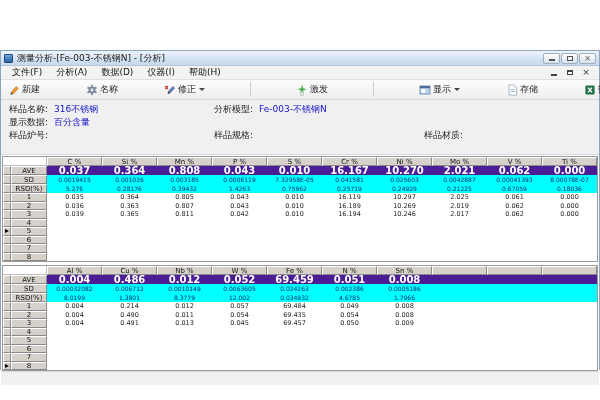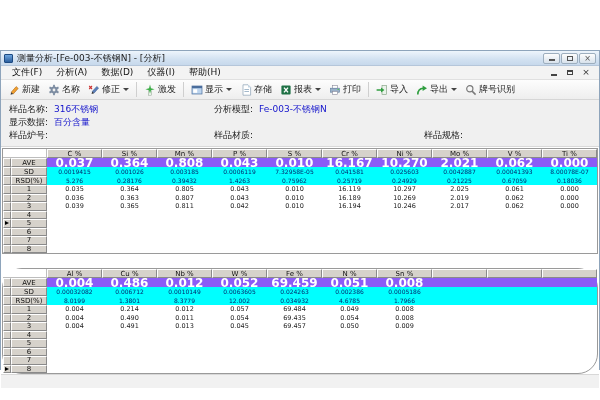--- a/index.html
+++ b/index.html
@@ -30,60 +30,60 @@
              display:flex; align-items:center; padding:0 4px; }
   .menu-item { font-size:9px; color:#111; padding:0 7px; cursor:default; }
   .mdi-controls { margin-left:auto; display:flex; align-items:center; gap:6px; padding-right:4px; }
   .mdi-btn { display:flex; align-items:center; justify-content:center; width:10px; height:10px; }
   .mdi-min { width:6px; height:2px; background:#444; margin-top:5px; }
   .mdi-restore { width:6px; height:5px; border:1px solid #444; border-top-width:2px; }
   .mdi-close { font-size:9px; color:#333; line-height:9px; }
 
   
   .toolbar { height:20px; flex:0 0 20px; background:linear-gradient(#fdfdfd,#eeeeee);
-             border-bottom:1px solid #d6d6d6; display:flex; align-items:center; padding:0 3px; }
+             border-bottom:1px solid #d6d6d6; display:flex; align-items:center; padding:0 3px;gap:38px; }
   .tb-btn { display:flex; align-items:center; gap:2px; padding:1px 4px; border-radius:2px;
             font-size:9px; color:#222; white-space:nowrap; }
   .tb-btn svg { display:block; }
   .tb-sep { width:1px; height:15px; background:#cfcfcf; margin:0 3px; flex:0 0 1px; }
   .dd-arrow { width:0; height:0; border-left:3px solid transparent; border-right:3px solid transparent;
               border-top:3px solid #444; margin-left:1px; }
 
   
   .infopanel { flex:0 0 46px; background:#f0f0f0; border-bottom:1px solid #d9d9d9;
-               padding:3px 0 4px 8px; }
+               padding:3px 0 12px 8px; }
   .info-row { display:grid; grid-template-columns:205px 210px 1fr; height:13px; align-items:center; }
   .info-field { font-size:9px; white-space:nowrap; overflow:hidden; }
   .info-label { color:#222; }
   .info-value { color:#1414cc; margin-left:6px; }
 
   
   .gridarea { flex:1 1 auto; background:#ffffff; padding:1px 1px 0 1px; }
   .dgrid { border:1px solid #9a9a9a; background:#fff; }
-  .dgrid + .dgrid { margin-top:14px;border-radius:20px; }
+  .dgrid + .dgrid { margin-top:3px; }
   .grow { display:flex; height:8.5px; }
   .grow.hdr, .grow.stat { height:9px; }
   .cell-ind { flex:0 0 8px; background:#d6d2cb;
               border-top:1px solid #fff; border-left:1px solid #fff;
               border-right:1px solid #8a8a8a; border-bottom:1px solid #8a8a8a;
               display:flex; align-items:center; justify-content:center; }
   .cell-lab { flex:0 0 36px; background:#d6d2cb;
               border-top:1px solid #fff; border-left:1px solid #fff;
               border-right:1px solid #8a8a8a; border-bottom:1px solid #8a8a8a;
               font-size:7px; color:#111; display:flex; align-items:center; justify-content:center; }
   .cell-corner { flex:0 0 44px; background:#ffffff; border-right:1px solid #bdbdbd;
                  border-bottom:1px solid #bdbdbd; }
   .cell-colhdr { flex:1 1 0; background:#d6d2cb;
                  border-top:1px solid #fff; border-left:1px solid #fff;
                  border-right:1px solid #8a8a8a; border-bottom:1px solid #8a8a8a;
                  font-size:7px; color:#111; display:flex; align-items:center; justify-content:center;
                  overflow:hidden; white-space:nowrap; }
   .cell-val { flex:1 1 0; font-size:6.5px; color:#222; display:flex; align-items:center;
               justify-content:center; overflow:hidden; white-space:nowrap; }
-  .row-ave .cell-val { background:#8b5cf6; color:#ffffff; font-weight:bold; font-size:12px; }
+  .row-ave .cell-val { background:#4c1d95; color:#ffffff; font-weight:bold; font-size:10px; }
   .row-stat .cell-val { background:#00ffff; color:#002a6e; font-size:6px; }
   .arrow-right { width:0; height:0; border-left:4px solid #000;
                  border-top:2.5px solid transparent; border-bottom:2.5px solid transparent; }
 
   
   .statusbar { flex:0 0 14px; background:#f1f1f1; border-top:1px solid #d8d8d8; }
 </style>
 </head>
 <body>
 
@@ -250,22 +250,22 @@
   <div class="infopanel" id="infopanel">
       <div class="info-row">
         <div class="info-field"><span class="info-label">样品名称:</span><span class="info-value">316不锈钢</span></div>
         <div class="info-field"><span class="info-label">分析模型:</span><span class="info-value">Fe-003-不锈钢N</span></div>
       </div>
       <div class="info-row">
         <div class="info-field"><span class="info-label">显示数据:</span><span class="info-value">百分含量</span></div>
       </div>
       <div class="info-row">
         <div class="info-field"><span class="info-label">样品炉号:</span><span class="info-value"></span></div>
+        <div class="info-field"><span class="info-label">样品规格:</span><span class="info-value"></span></div>
         <div class="info-field"><span class="info-label">样品材质:</span><span class="info-value"></span></div>
-        <div class="info-field"><span class="info-label">样品规格:</span><span class="info-value"></span></div>
       </div>
     </div>
 
   <div class="gridarea" id="gridarea">
       <div class="dgrid">
         <div class="grow hdr">
           <div class="cell-corner"></div>
           <div class="cell-colhdr">C %</div>
           <div class="cell-colhdr">Si %</div>
           <div class="cell-colhdr">Mn %</div>

